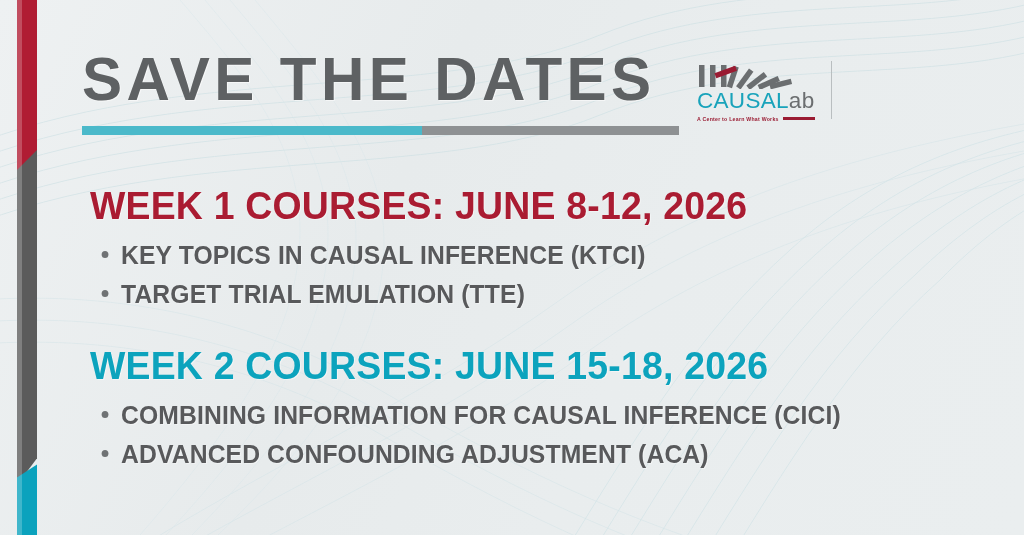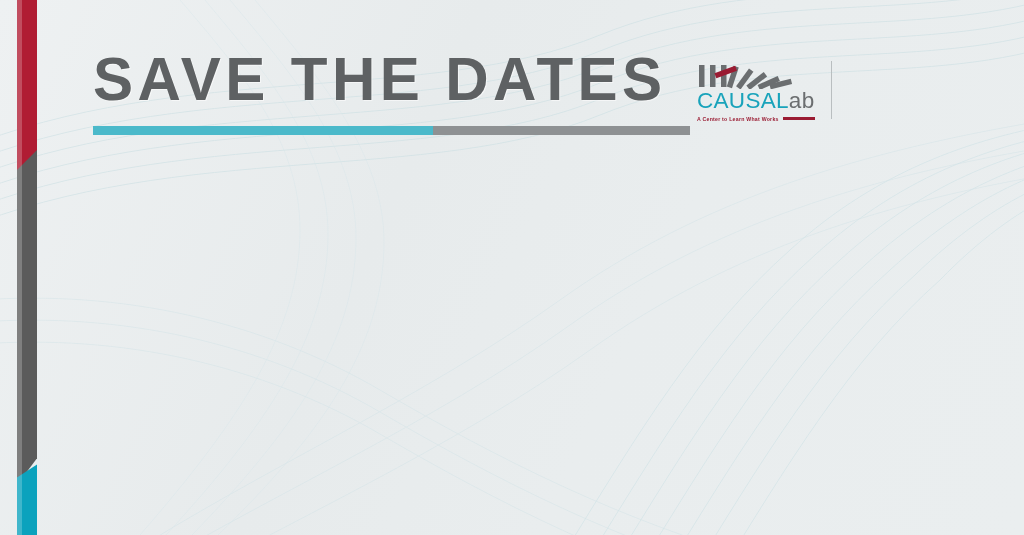--- a/index.html
+++ b/index.html
@@ -45,21 +45,21 @@
     position:absolute; left:0; top:455px; width:20px; height:80px;
     background:#0ba2bd;
     clip-path:polygon(0 28%,100% 12%,100% 100%,0 100%);
   }
   #left-bar .sheen {
     position:absolute; left:0; top:0; width:5px; height:535px;
     background:rgba(255,255,255,.22);
   }
 
   
-  #title-block { position:absolute; left:93px; top:48px; }
+  #title-block { position:absolute; left:82px; top:48px; }
   #main-title {
     font-size:62px;
     font-weight:700;
     letter-spacing:4.5px;
     color:#5e6163;
     line-height:1;
     font-family:"Liberation Sans", sans-serif;
     transform:scaleX(.97);
     transform-origin:left center;
     white-space:nowrap;
@@ -221,15 +221,41 @@
         <span class="tagline">A Center to Learn What Works</span>
         <span class="tag-rule"></span>
       </div>
     </div>
 
     <div id="logo-divider"></div>
 
 
   </div>
 
-
+  <div class="week-block" id="week1-block">
+    <div class="week-heading" id="week1-heading">WEEK 1 COURSES: JUNE 8-12, 2026</div>
+    <ul class="course-list">
+      <li class="course-item">
+        <span class="bullet-dot"></span>
+        <span>KEY TOPICS IN CAUSAL INFERENCE (KTCI)</span>
+      </li>
+      <li class="course-item">
+        <span class="bullet-dot"></span>
+        <span>TARGET TRIAL EMULATION (TTE)</span>
+      </li>
+    </ul>
+  </div>
+
+  <div class="week-block" id="week2-block">
+    <div class="week-heading" id="week2-heading">WEEK 2 COURSES: JUNE 15-18, 2026</div>
+    <ul class="course-list">
+      <li class="course-item">
+        <span class="bullet-dot"></span>
+        <span>COMBINING INFORMATION FOR CAUSAL INFERENCE (CICI)</span>
+      </li>
+      <li class="course-item">
+        <span class="bullet-dot"></span>
+        <span>ADVANCED CONFOUNDING ADJUSTMENT (ACA)</span>
+      </li>
+    </ul>
+  </div>
 
 </div>
 
 </body></html>

